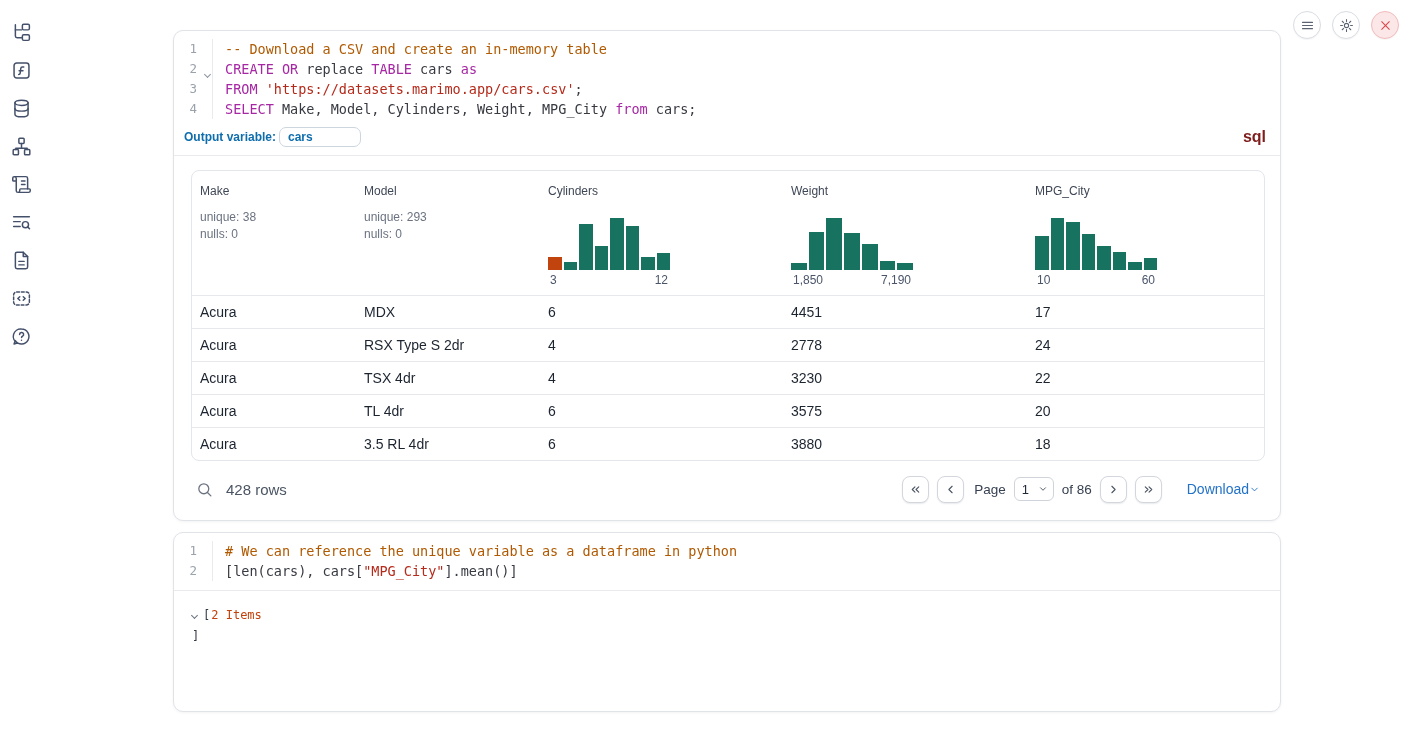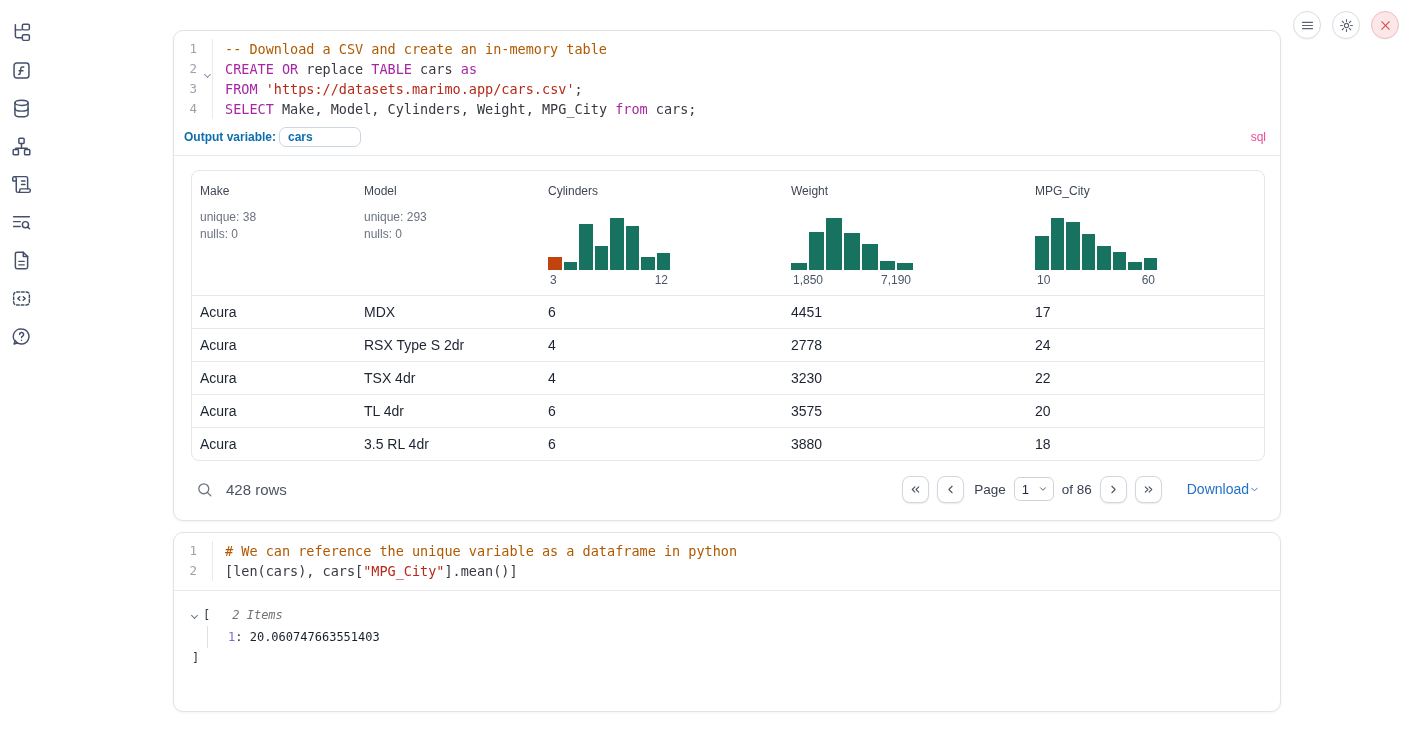--- a/index.html
+++ b/index.html
@@ -31,21 +31,21 @@
   .src{flex:1;border-left:1px solid #e8eaee;padding-left:12px;white-space:pre}
   .tok-kw{color:#a626a4}
   .tok-str{color:#b52a1a}
   .tok-cmt{color:#b05900}
   .tok-pl{color:#383a42}
 
   
   .outvar-bar{display:flex;align-items:center;gap:3px;padding:3px 14px 8px 10px;border-bottom:1px solid #e8eaee}
   .outvar-label{font-size:12px;font-weight:700;color:#0e6dad}
   .outvar-input{width:82px;height:20px;border:1px solid #ccd6df;border-radius:7px;padding:0 8px;font-size:12px;font-weight:700;color:#0e6dad;font-family:"Liberation Sans",sans-serif;outline:none;background:#fff}
-  .lang-badge{margin-left:auto;font-size:12px;font-weight:400;color:#ec4899;cursor:pointer}
+  .lang-badge{margin-left:auto;font-size:16px;font-weight:700;color:#7f1d1d;cursor:pointer}
 
   
   .table-card{margin:14px 16px 0 17px;width:1074px;border:1px solid #e3e6ea;border-radius:8px;overflow:hidden}
   table{width:100%;border-collapse:collapse;table-layout:fixed}
   th{height:124px;vertical-align:top;padding:13px 8px 8px;text-align:left;font-weight:400;cursor:pointer}
   .hcol{display:flex;flex-direction:column;height:100%}
   .col-title{font-size:12px;color:#3f4756}
   .col-stats{margin-top:11px;font-size:12px;color:#6b7280;line-height:17px}
   .hist-wrap{margin-top:auto;width:122px}
   .hist{display:flex;align-items:flex-end;gap:2px;height:52px}
@@ -67,21 +67,21 @@
   .page-select{display:flex;align-items:center;justify-content:space-between;width:40px;height:24px;border:1px solid #cfd4da;border-radius:6px;padding:0 5px 0 7px;font-size:13px;color:#1f2937;background:#fff;cursor:pointer}
   .page-select svg{stroke:#374151;fill:none;stroke-width:2;stroke-linecap:round;stroke-linejoin:round}
   .download{display:flex;align-items:center;gap:0;margin-left:17px;background:none;border:none;color:#2272c8;font-size:14px;font-family:"Liberation Sans",sans-serif;cursor:pointer}
   .download svg{stroke:#2272c8;fill:none;stroke-width:2;stroke-linecap:round;stroke-linejoin:round}
 
   
   .tree{padding:13px 0 18px 18px;font-family:"DejaVu Sans Mono",monospace;font-size:12px;color:#2a3342}
   .tree-head{display:flex;align-items:center;line-height:22px}
   .tree-head .chev{margin-right:6px;border-color:#6b7280}
   .tree-bracket{color:#333a45}
-  .tree-count{margin-left:22px;font-style:italic;color:#737373}
+  .tree-count{margin-left:1px;color:#c2410c}
   .tree-entries{margin-left:15px;border-left:1px solid #dcdfe4;padding-left:20px}
   .tree-entry{line-height:22px}
   .tree-key{color:#7c6bd2}
   .tree-val{color:#16202c;font-weight:500}
   .tree-close{line-height:20px;color:#333a45}
 </style>
 </head>
 <body>
 
 <aside class="sidebar">
@@ -389,17 +389,16 @@
       </div>
     </div>
 
   <div class="tree">
     <div class="tree-head">
       <span class="chev"></span>
       <span class="tree-bracket">[</span>
       <span class="tree-count">2 Items</span>
     </div>
     <div class="tree-entries" id="tree-entries">
-        <div class="tree-entry"><span class="tree-key">1</span><span>: </span><span class="tree-val">20.060747663551403</span></div>
       </div>
     <div class="tree-close">]</div>
   </div>
 </section>
 
 </body></html>

